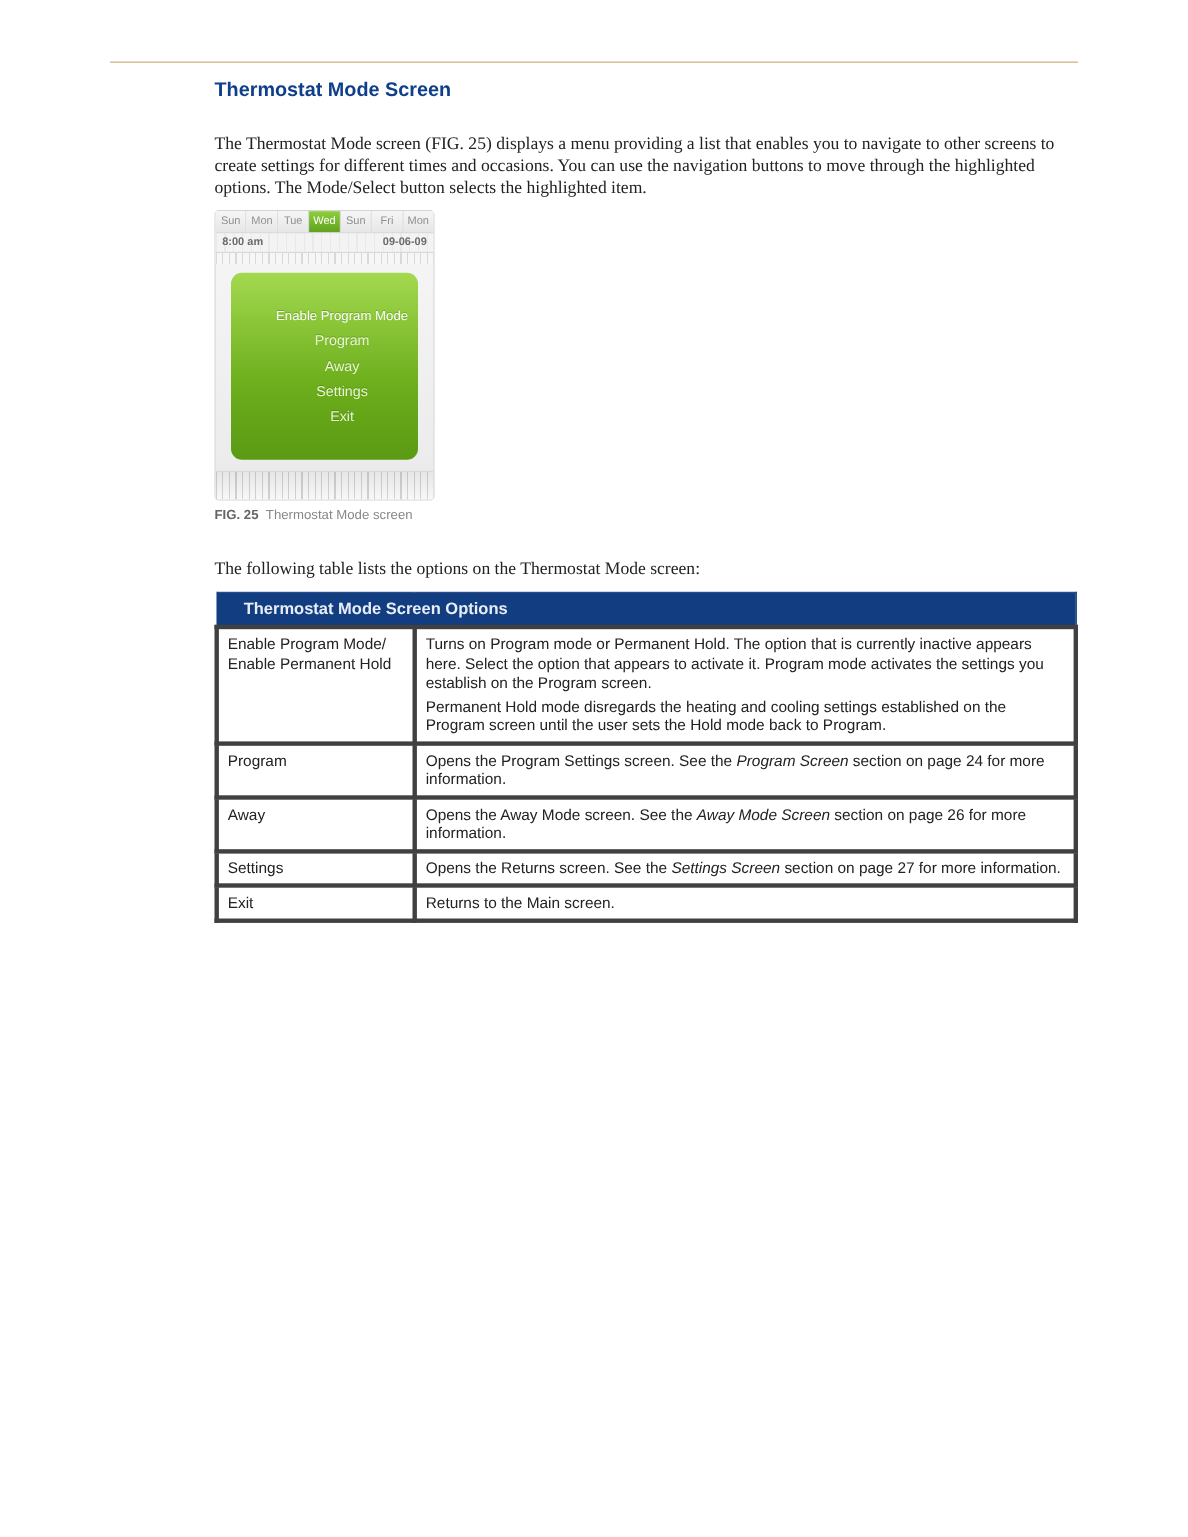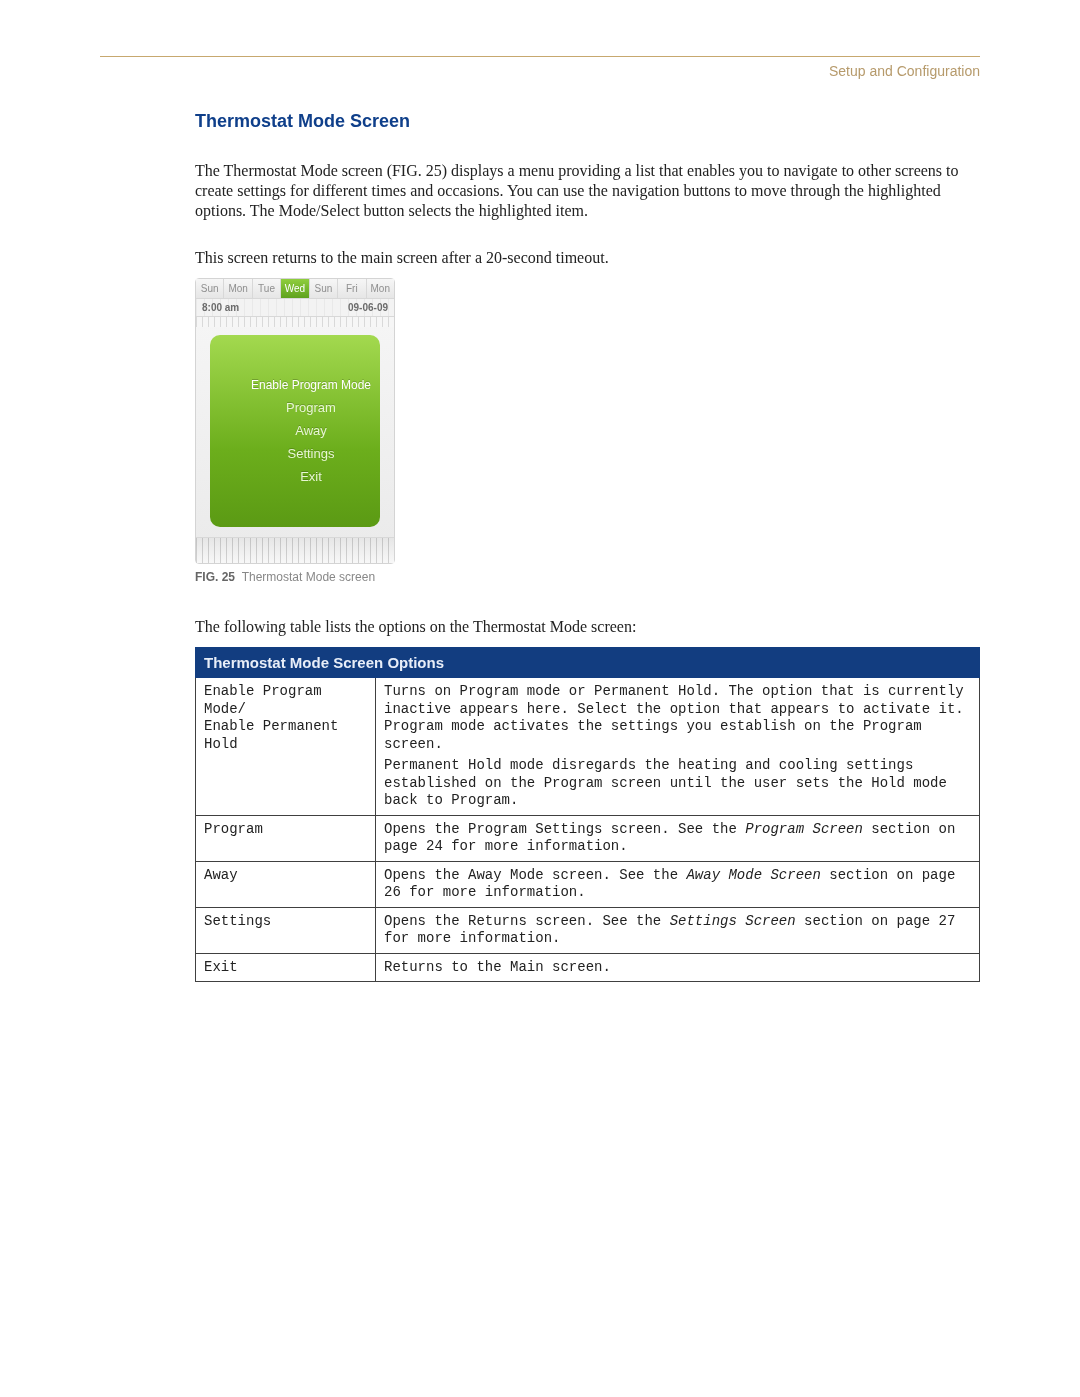--- a/index.html
+++ b/index.html
@@ -69,21 +69,21 @@
     border-top: 1px solid #d8d8d8;
     border-bottom: 1px solid #d8d8d8;
     font-weight: bold;
   }
   .scale {
     height: 10px;
     background: repeating-linear-gradient(90deg,#d9d9d9 0 1px,#f6f6f6 1px 6px);
   }
   .menu-panel {
     margin: 8px 14px 0 14px;
-    height: 192px;
+    height: 170px;
     border-radius: 10px;
     background: linear-gradient(#a3d94f,#6cae1c 60%,#5b9a14);
     display: flex;
     flex-direction: column;
     justify-content: center;
     align-items: center;
     gap: 8px;
     padding-left: 32px;
   }
   .menu-item {
@@ -113,31 +113,31 @@
   table.opts {
     width: 100%;
     border-collapse: collapse;
     margin-top: 6px;
     font-size: 14px;
   }
   table.opts th {
     background: #123d80;
     color: #e8eef8;
     text-align: left;
-    padding: 6px 8px;
+    padding: 6px 24px;
     font-size: 15px;
     font-weight: bold;
     border: 1px solid #123d80;
   }
   table.opts td {
-    border: 1px solid #404040;
+    border: 4px solid #404040;
     padding: 5px 8px;
     vertical-align: top;
     color: #222;
-    font-family: Liberation Mono, monospace;
+    font-family: Liberation Sans, sans-serif;
     line-height: 1.25;
   }
   table.opts td:first-child { width: 180px; }
   .desc-block + .desc-block { margin-top: 4px; }
   .it { font-style: italic; }
 
   
   .footer {
     position: absolute;
     left: 100px; right: 100px; bottom: 42px;
@@ -152,26 +152,24 @@
     color: #b49565;
     border-right: 3px solid #c7a86f;
     padding-right: 8px;
   }
 </style>
 </head>
 <body>
 
 <div class="page">
   <div class="rule-top"></div>
-  <div class="breadcrumb">Setup and Configuration</div>
 
   <div class="content">
     <div class="h2">Thermostat Mode Screen</div>
     <div class="para">The Thermostat Mode screen (FIG. 25) displays a menu providing a list that enables you to navigate to other screens to create settings for different times and occasions. You can use the navigation buttons to move through the highlighted options. The Mode/Select button selects the highlighted item.</div>
-    <div class="para">This screen returns to the main screen after a 20-second timeout.</div>
 
     <div class="thermo">
       <div class="day-tabs" id="day-tabs">
           <div class="day-tab">Sun</div>
           <div class="day-tab">Mon</div>
           <div class="day-tab">Tue</div>
           <div class="day-tab active">Wed</div>
           <div class="day-tab">Sun</div>
           <div class="day-tab">Fri</div>
           <div class="day-tab">Mon</div>

